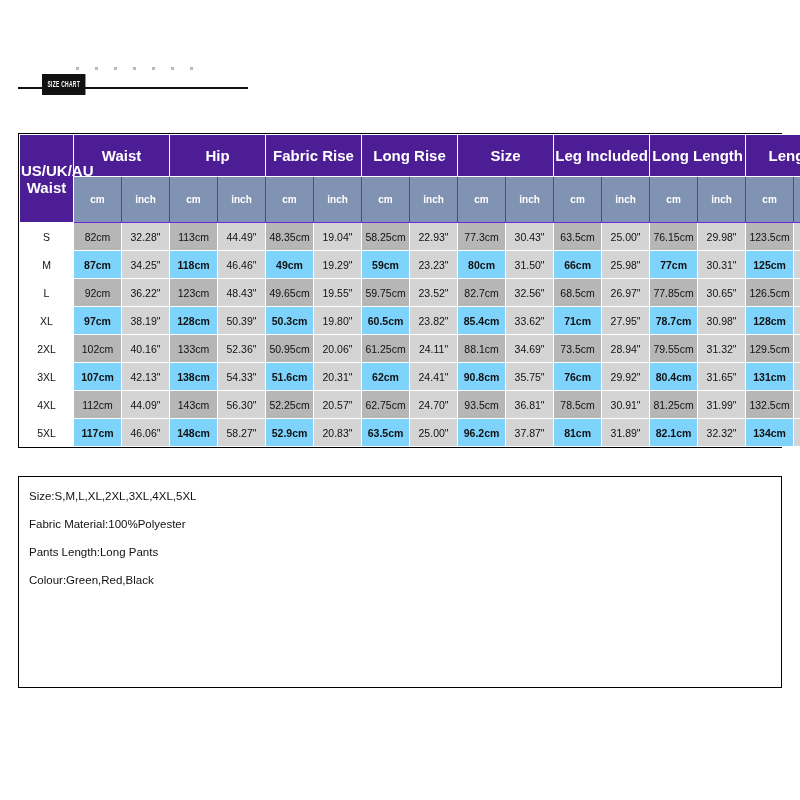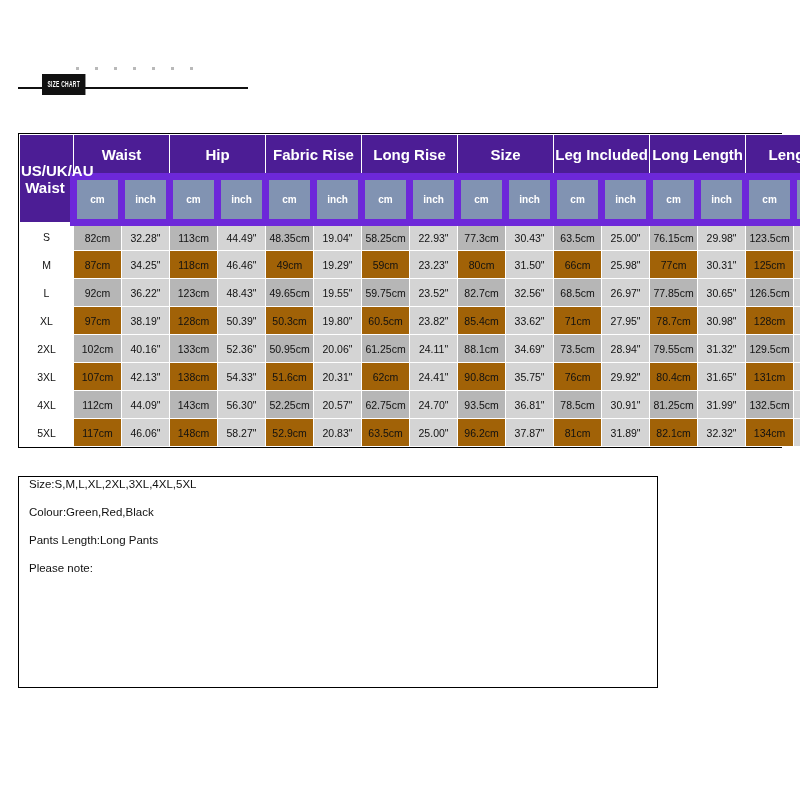--- a/index.html
+++ b/index.html
@@ -97,53 +97,54 @@
     font-weight: 700;
     height: 42px;
     border: 1px solid #ffffff;
   }
   tr.head-units th {
     background: #8193b2;
     color: #ffffff;
     font-size: 10px;
     font-weight: 700;
     height: 46px;
-    border: 7px solid #6d28d9;
+    border: 1px solid #6d28d9;
     margin-top: 34px;
   }
   
   td.size-cell {
     background: #ffffff;
     font-weight: 400;
     font-size: 11px;
   }
   td.cm-cell {
     background: #b6b6b6;
   }
   td.in-cell {
     background: #d4d4d4;
   }
   tr.alt td.cm-cell {
-    background: #a16207;
+    background: #7dd3fc;
+    font-weight: bold;
   }
   tr.alt td.in-cell {
     background: #d4d4d4;
   }
 
   
   .notes {
     position: absolute;
     left: 18px;
     top: 476px;
-    width: 640px;
+    width: 764px;
     height: 212px;
     border: 1px solid #000000;
     box-sizing: border-box;
     background: #ffffff;
-    padding: 0 10px 0 10px;
+    padding: 12px 10px 0 10px;
   }
   .notes p {
     margin: 0 0 14px 0;
     font-size: 11.5px;
     color: #111111;
     line-height: 14px;
   }
 </style>
 </head>
 <body>
@@ -371,18 +372,18 @@
             <td class="in-cell">32.32"</td>
             <td class="cm-cell">134cm</td>
             <td class="in-cell">52.76"</td>
           </tr>
         </tbody>
     </table>
   </div>
 
   <div class="notes">
       <p>Size:S,M,L,XL,2XL,3XL,4XL,5XL</p>
+      <p>Fabric Material:100%Polyester</p>
+      <p>Pants Length:Long Pants</p>
       <p>Colour:Green,Red,Black</p>
-      <p>Pants Length:Long Pants</p>
-      <p>Please note:</p>
     </div>
 
 </div>
 
 </body></html>

